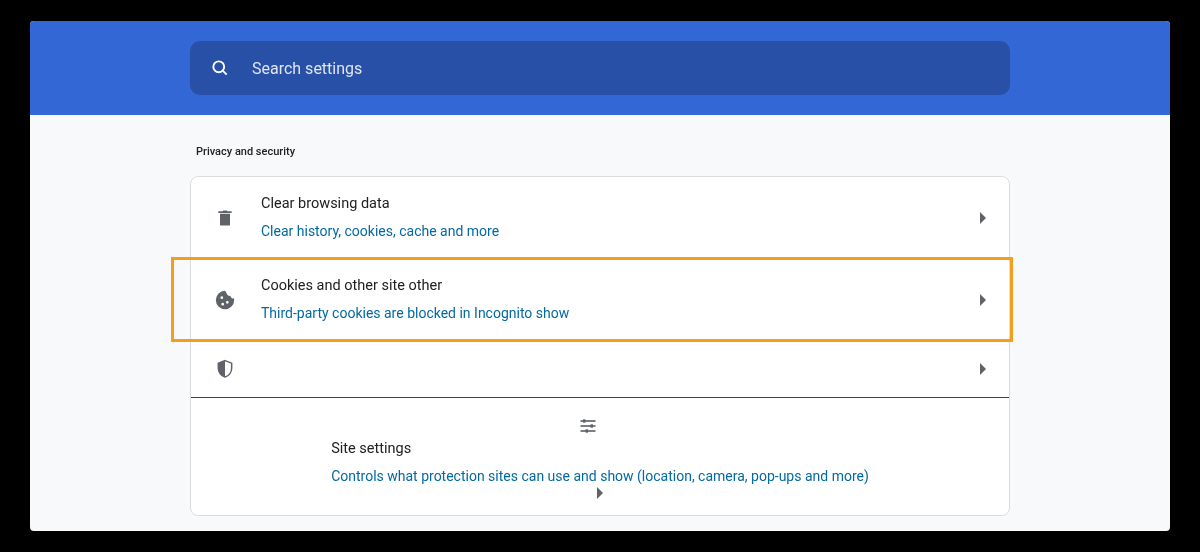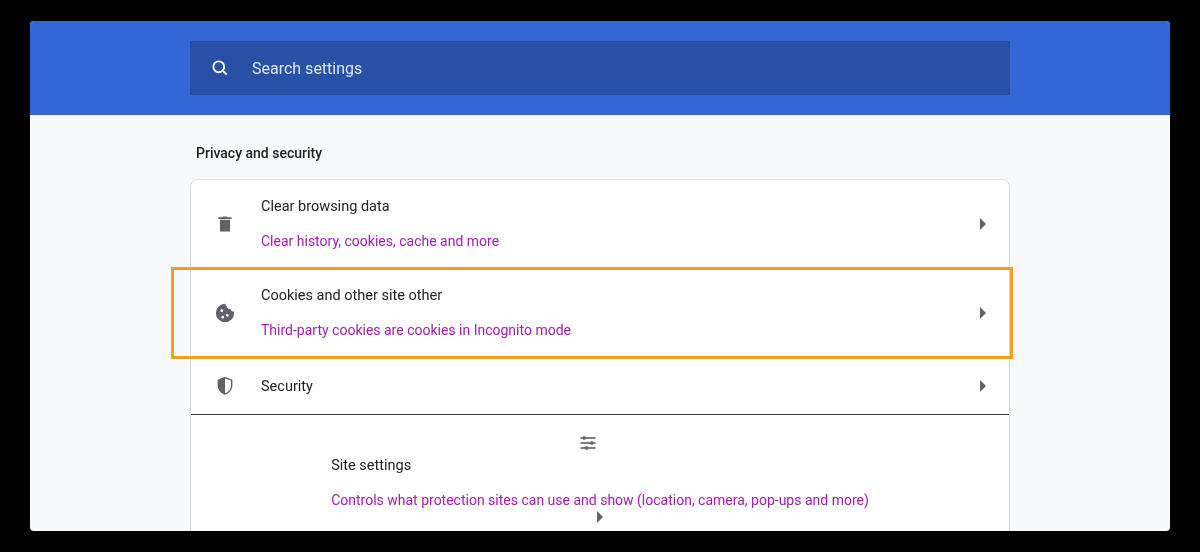--- a/index.html
+++ b/index.html
@@ -28,21 +28,21 @@
       background: #3367d6;
       height: 94px;
       display: flex;
       align-items: center;
       padding: 0 160px 0 160px;
     }
     .search-container {
       background: #2850a7;
       height: 54px;
       flex: 1;
-      border-radius: 1px;
+      border-radius: 10px;
       display: flex;
       align-items: center;
       padding: 0 20px;
     }
     .search-icon {
       color: #fff;
       margin-right: 22px;
       display: flex;
       align-items: center;
     }
@@ -55,21 +55,21 @@
       flex: 1;
       font-family: inherit;
     }
     .search-input::placeholder {
       color: rgba(255,255,255,0.85);
     }
     .content {
       padding: 30px 160px 0 160px;
     }
     .section-title {
-      font-size: 14px;
+      font-size: 11px;
       color: #202124;
       font-weight: 500;
       margin-bottom: 18px;
       padding-left: 6px;
     }
     .card {
       background: #fff;
       border: 1px solid #dadce0;
       border-radius: 8px;
       overflow: visible;
@@ -99,23 +99,23 @@
     .item .text {
       flex: 1;
     }
     .item .title {
       font-size: 14.5px;
       color: #202124;
       line-height: 1.45;
     }
     .item .subtitle {
       font-size: 14px;
-      color: #a21caf;
+      color: #0369a1;
       line-height: 1.5;
-      margin-top: 14px;
+      margin-top: 7px;
     }
     .item .chevron {
       color: #5f6368;
       display: flex;
       align-items: center;
     }
     .highlight-box {
       position: absolute;
       top: -2px;
       left: -20px;
@@ -165,38 +165,37 @@
 
       <div class="item">
         <div class="highlight-box"></div>
         <span class="icon-slot">
           <svg width="22" height="22" viewBox="0 0 24 24" fill="currentColor">
             <path d="M12 2a10 10 0 1 0 10 10c0-.6-.1-1.2-.2-1.8a3 3 0 0 1-3.8-2.8 3 3 0 0 1-4-2.2A9.8 9.8 0 0 0 12 2zm-3.5 6a1.5 1.5 0 1 1 0 3 1.5 1.5 0 0 1 0-3zm1 7a1.5 1.5 0 1 1 0 3 1.5 1.5 0 0 1 0-3zm5-2a1.5 1.5 0 1 1 0 3 1.5 1.5 0 0 1 0-3z"></path>
           </svg>
         </span>
         <div class="text">
           <div class="title">Cookies and other site other</div>
-          <div class="subtitle">Third-party cookies are cookies in Incognito mode</div>
+          <div class="subtitle">Third-party cookies are blocked in Incognito show</div>
         </div>
         <span class="chevron">
           <svg width="8" height="12" viewBox="0 0 8 12" fill="currentColor">
               <path d="M0 0l6 6-6 6V0z" transform="translate(1 0)"></path>
             </svg>
         </span>
       </div>
 
       <div class="item">
         <span class="icon-slot">
           <svg width="20" height="22" viewBox="0 0 24 24" fill="none" stroke="currentColor" stroke-width="1.8">
             <path d="M12 2l8 3v6c0 5-3.4 9.3-8 10.5C7.4 20.3 4 16 4 11V5l8-3z" fill="none"></path>
             <path d="M12 2v19.5C7.4 20.3 4 16 4 11V5l8-3z" fill="currentColor" stroke="none"></path>
           </svg>
         </span>
         <div class="text">
-          <div class="title">Security</div>
         </div>
         <span class="chevron">
           <svg width="8" height="12" viewBox="0 0 8 12" fill="currentColor">
               <path d="M0 0l6 6-6 6V0z" transform="translate(1 0)"></path>
             </svg>
         </span>
       </div>
 
       <div class="item">
         <span class="icon-slot">

